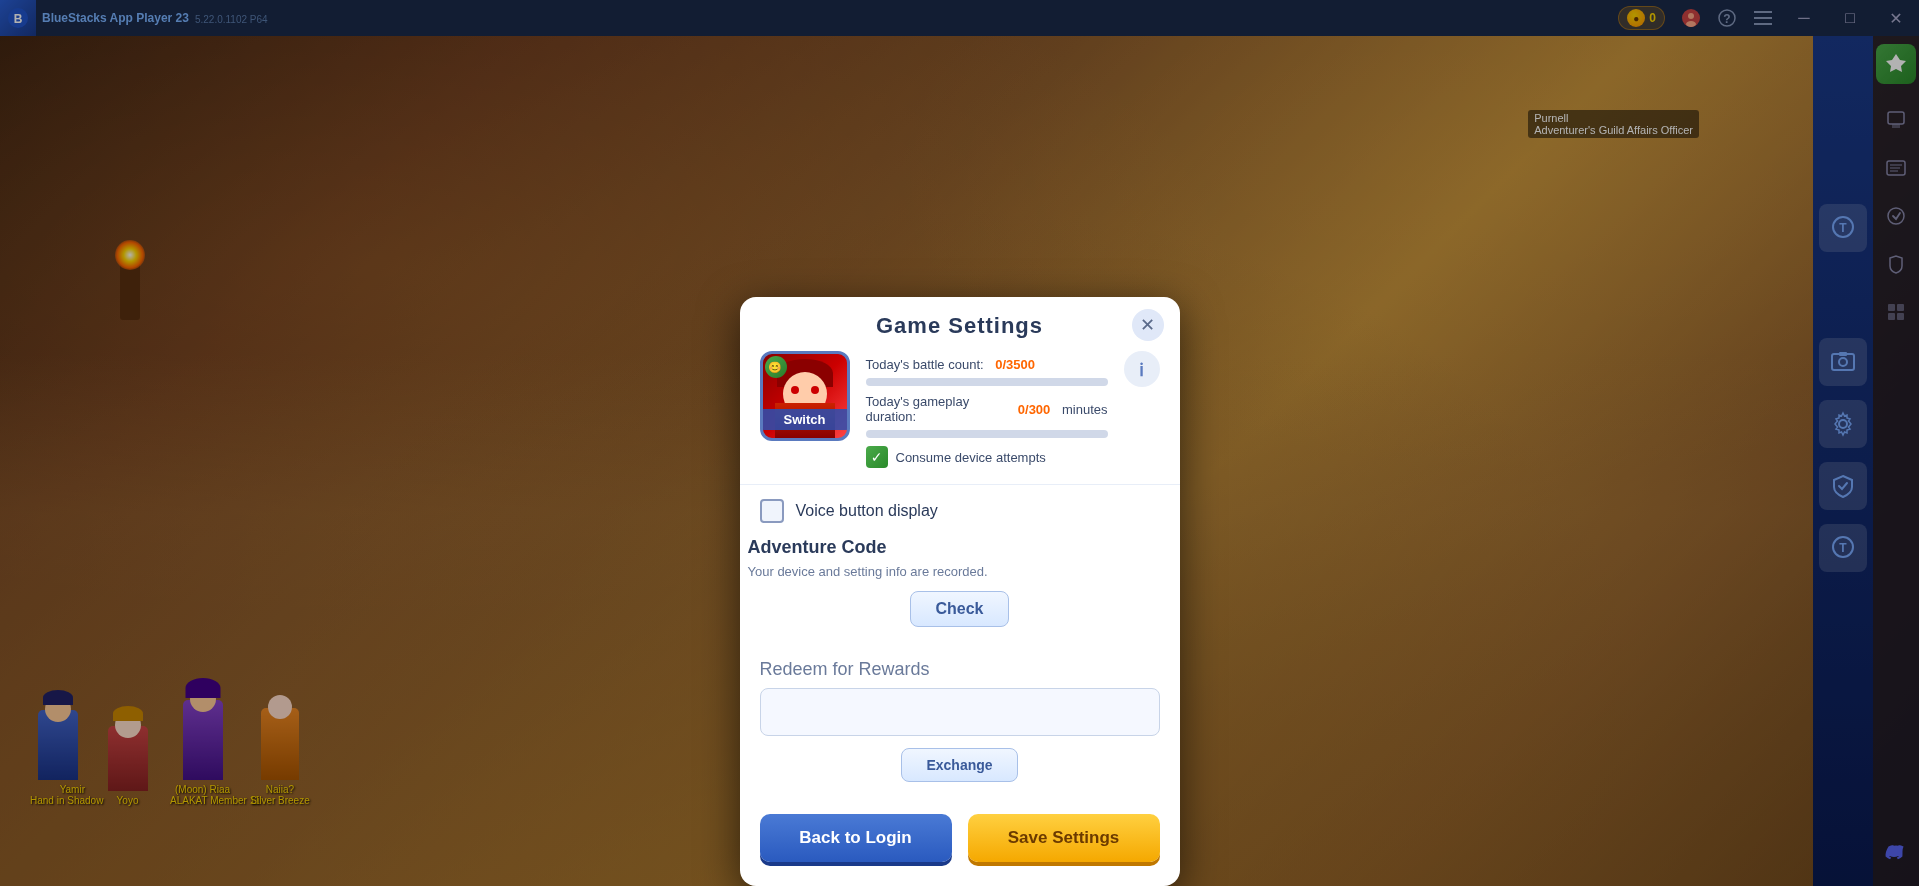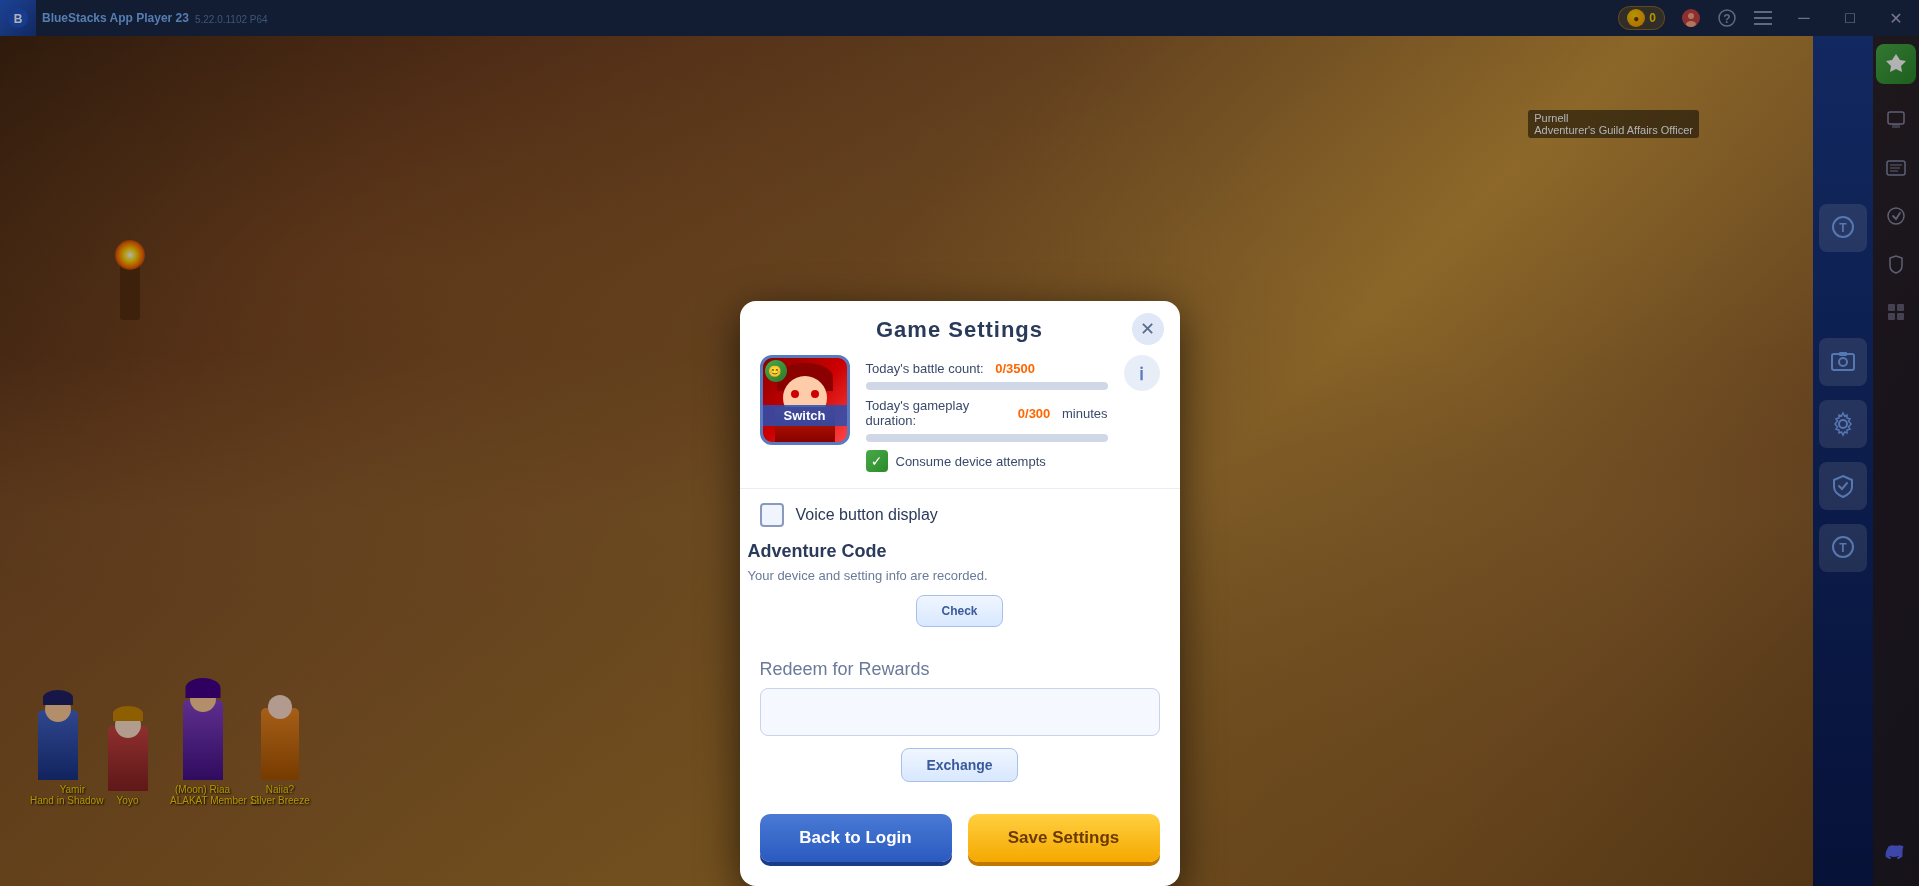--- a/index.html
+++ b/index.html
@@ -226,21 +226,21 @@
       height: 90px;
       border-radius: 12px;
       overflow: hidden;
       border: 3px solid #5a7abf;
       position: relative;
       background: linear-gradient(135deg, #8b0000, #c00, #ff4444);
     }
 
     .avatar-label {
       position: absolute;
-      bottom: 16px;
+      bottom: 8px;
       left: 0;
       right: 0;
       background: rgba(40,80,180,0.85);
       color: #fff;
       text-align: center;
       font-size: 13px;
       font-weight: bold;
       padding: 3px 0;
     }
 
@@ -347,21 +347,21 @@
       font-size: 13px;
       color: #6a7a9a;
       margin-bottom: 12px;
     }
 
     .check-btn {
       background: linear-gradient(180deg, #f0f6ff, #d8e8ff);
       border: 1px solid #a8c0e8;
       border-radius: 8px;
       padding: 8px 24px;
-      font-size: 12px;
+      font-size: 16px;
       font-weight: bold;
       color: #3a5a9a;
       cursor: pointer;
       display: block;
       margin: 0 auto 16px;
     }
 
     
     .redeem-section {
       padding: 0 20px 16px;

